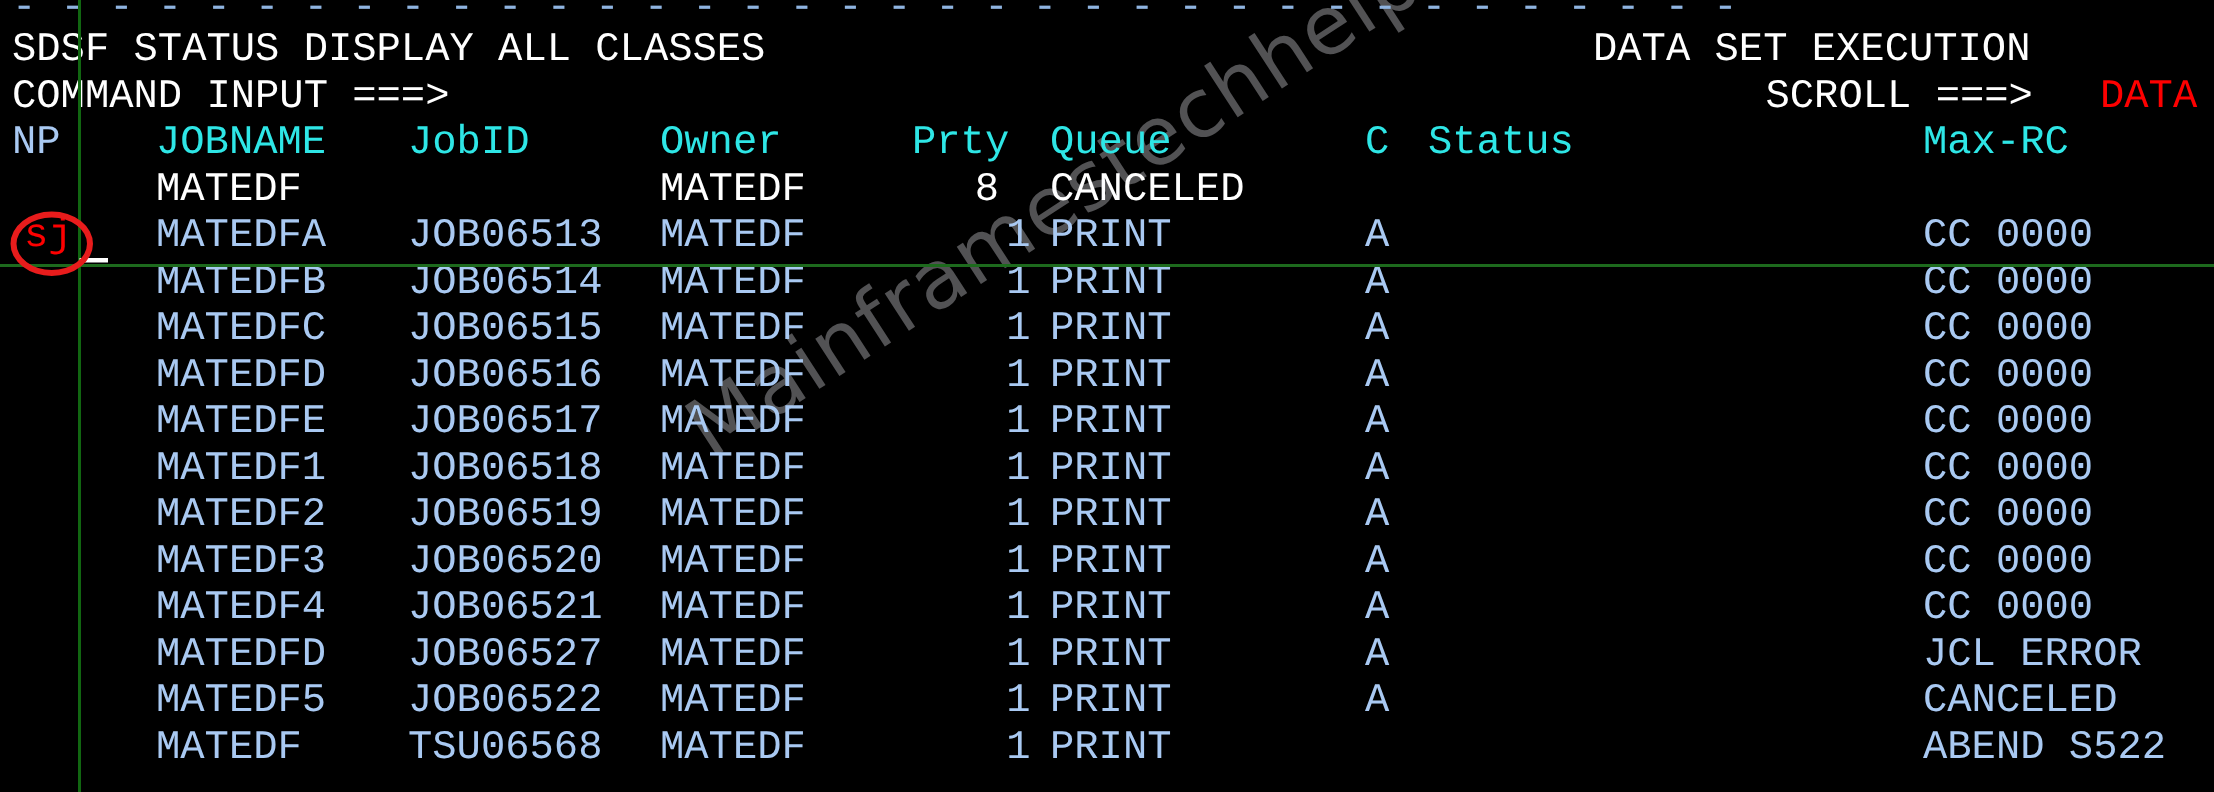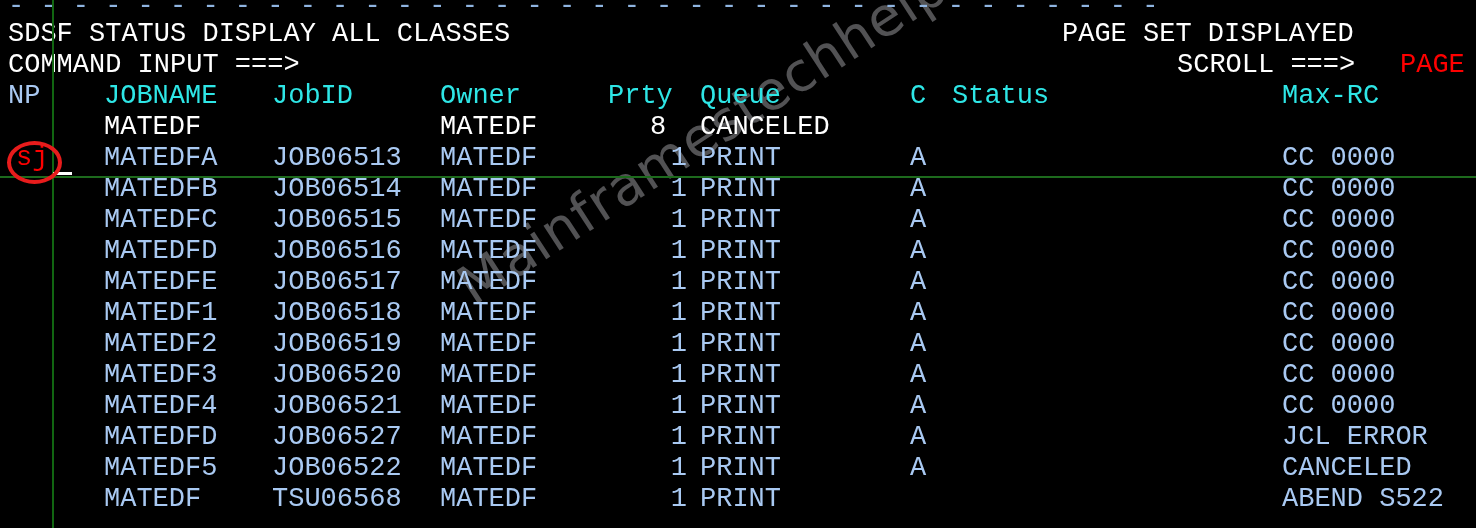--- a/index.html
+++ b/index.html
@@ -96,22 +96,22 @@
 </style>
 </head>
 <body>
 
 <div id="screen">
 
   <div id="watermark">Mainframestechhelp</div>
 
   <div id="grid">
       <div class="trow" style="top: -9px;"><span class="cell c-dash" style="left: 8px;">- - - - - - - - - - - - - - - - - - - - - - - - - - - - - - - - - - - -</span></div>
-      <div class="trow" style="top: 19px; padding-left: 34px;"><span class="cell c-white" style="left: 8px;">SDSF STATUS DISPLAY ALL CLASSES</span><span class="cell c-white" style="left: 1062px;">PAGE SET DISPLAYED</span></div>
-      <div class="trow" style="top: 50px;"><span class="cell c-white" style="left: 8px;">COMMAND INPUT ===&gt;</span><span class="cell c-white" style="left: 1177px;">SCROLL ===&gt;</span><span class="cell c-red" style="left: 1400px;">PAGE</span><span class="cell c-white" style="left: 390px; width: 760px;"> </span></div>
+      <div class="trow" style="top: 19px; padding-left: 34px;"><span class="cell c-white" style="left: 8px;">SDSF STATUS DISPLAY ALL CLASSES</span><span class="cell c-white" style="left: 1062px;">DATA SET EXECUTION</span></div>
+      <div class="trow" style="top: 50px;"><span class="cell c-white" style="left: 8px;">COMMAND INPUT ===&gt;</span><span class="cell c-white" style="left: 1177px;">SCROLL ===&gt;</span><span class="cell c-red" style="left: 1400px;">DATA</span><span class="cell c-white" style="left: 390px; width: 760px;"> </span></div>
       <div class="trow" style="top: 81px;"><span class="cell c-blue" style="left: 8px;">NP</span><span class="cell c-cyan" style="left: 104px;">JOBNAME</span><span class="cell c-cyan" style="left: 272px;">JobID</span><span class="cell c-cyan" style="left: 440px;">Owner</span><span class="cell c-cyan" style="left: 608px;">Prty</span><span class="cell c-cyan" style="left: 700px;">Queue</span><span class="cell c-cyan" style="left: 910px;">C</span><span class="cell c-cyan" style="left: 952px;">Status</span><span class="cell c-cyan" style="left: 1282px;">Max-RC</span></div>
       <div class="trow" style="top: 112px;"><span class="cell c-white" style="left: 104px;">MATEDF</span><span class="cell c-white" style="left: 440px;">MATEDF</span><span class="cell c-white" style="left: 649.9px;">8</span><span class="cell c-white" style="left: 700px;">CANCELED</span></div>
       <div class="trow" style="top: 143px;"><span class="cell c-red" style="left: 16px;">sj</span><span class="cell c-blue" style="left: 104px;">MATEDFA</span><span class="cell c-blue" style="left: 272px;">JOB06513</span><span class="cell c-blue" style="left: 440px;">MATEDF</span><span class="cell c-blue" style="left: 670.85px;">1</span><span class="cell c-blue" style="left: 700px;">PRINT</span><span class="cell c-blue" style="left: 910px;">A</span><span class="cell c-blue" style="left: 1282px;">CC 0000</span></div>
       <div class="trow" style="top: 174px;"><span class="cell c-blue" style="left: 104px;">MATEDFB</span><span class="cell c-blue" style="left: 272px;">JOB06514</span><span class="cell c-blue" style="left: 440px;">MATEDF</span><span class="cell c-blue" style="left: 670.85px;">1</span><span class="cell c-blue" style="left: 700px;">PRINT</span><span class="cell c-blue" style="left: 910px;">A</span><span class="cell c-blue" style="left: 1282px;">CC 0000</span></div>
       <div class="trow" style="top: 205px;"><span class="cell c-blue" style="left: 104px;">MATEDFC</span><span class="cell c-blue" style="left: 272px;">JOB06515</span><span class="cell c-blue" style="left: 440px;">MATEDF</span><span class="cell c-blue" style="left: 670.85px;">1</span><span class="cell c-blue" style="left: 700px;">PRINT</span><span class="cell c-blue" style="left: 910px;">A</span><span class="cell c-blue" style="left: 1282px;">CC 0000</span></div>
       <div class="trow" style="top: 236px;"><span class="cell c-blue" style="left: 104px;">MATEDFD</span><span class="cell c-blue" style="left: 272px;">JOB06516</span><span class="cell c-blue" style="left: 440px;">MATEDF</span><span class="cell c-blue" style="left: 670.85px;">1</span><span class="cell c-blue" style="left: 700px;">PRINT</span><span class="cell c-blue" style="left: 910px;">A</span><span class="cell c-blue" style="left: 1282px;">CC 0000</span></div>
       <div class="trow" style="top: 267px;"><span class="cell c-blue" style="left: 104px;">MATEDFE</span><span class="cell c-blue" style="left: 272px;">JOB06517</span><span class="cell c-blue" style="left: 440px;">MATEDF</span><span class="cell c-blue" style="left: 670.85px;">1</span><span class="cell c-blue" style="left: 700px;">PRINT</span><span class="cell c-blue" style="left: 910px;">A</span><span class="cell c-blue" style="left: 1282px;">CC 0000</span></div>
       <div class="trow" style="top: 298px;"><span class="cell c-blue" style="left: 104px;">MATEDF1</span><span class="cell c-blue" style="left: 272px;">JOB06518</span><span class="cell c-blue" style="left: 440px;">MATEDF</span><span class="cell c-blue" style="left: 670.85px;">1</span><span class="cell c-blue" style="left: 700px;">PRINT</span><span class="cell c-blue" style="left: 910px;">A</span><span class="cell c-blue" style="left: 1282px;">CC 0000</span></div>
       <div class="trow" style="top: 329px;"><span class="cell c-blue" style="left: 104px;">MATEDF2</span><span class="cell c-blue" style="left: 272px;">JOB06519</span><span class="cell c-blue" style="left: 440px;">MATEDF</span><span class="cell c-blue" style="left: 670.85px;">1</span><span class="cell c-blue" style="left: 700px;">PRINT</span><span class="cell c-blue" style="left: 910px;">A</span><span class="cell c-blue" style="left: 1282px;">CC 0000</span></div>
       <div class="trow" style="top: 360px;"><span class="cell c-blue" style="left: 104px;">MATEDF3</span><span class="cell c-blue" style="left: 272px;">JOB06520</span><span class="cell c-blue" style="left: 440px;">MATEDF</span><span class="cell c-blue" style="left: 670.85px;">1</span><span class="cell c-blue" style="left: 700px;">PRINT</span><span class="cell c-blue" style="left: 910px;">A</span><span class="cell c-blue" style="left: 1282px;">CC 0000</span></div>

